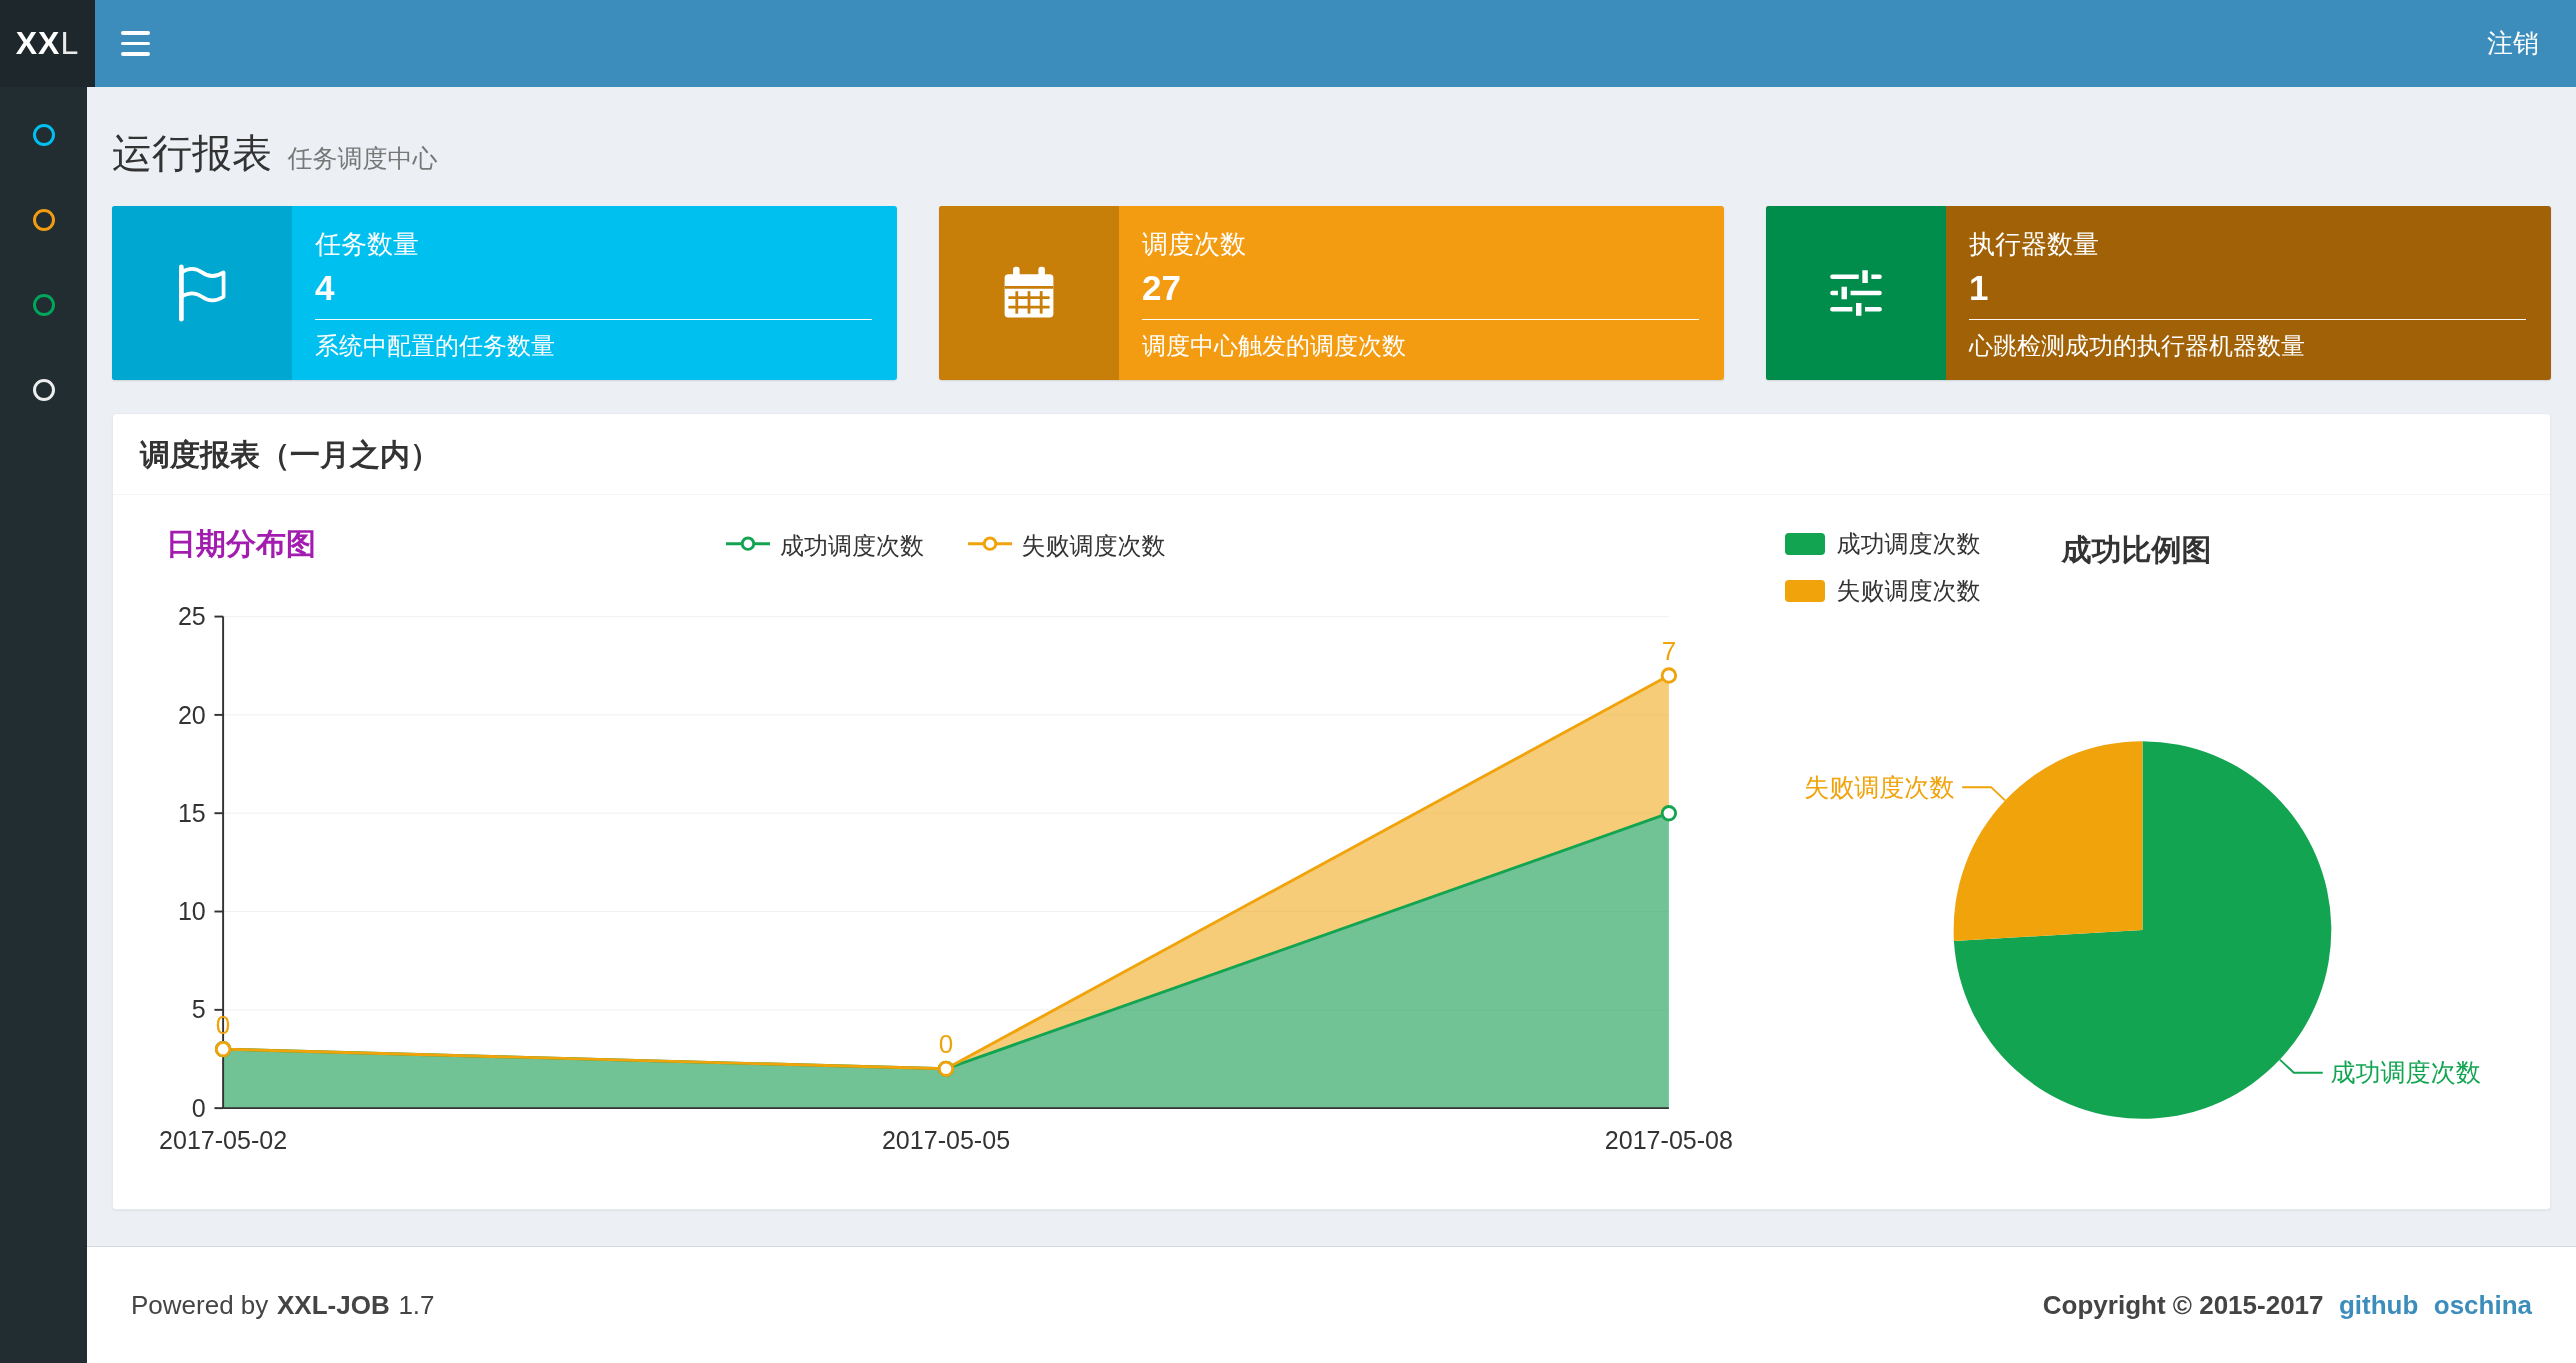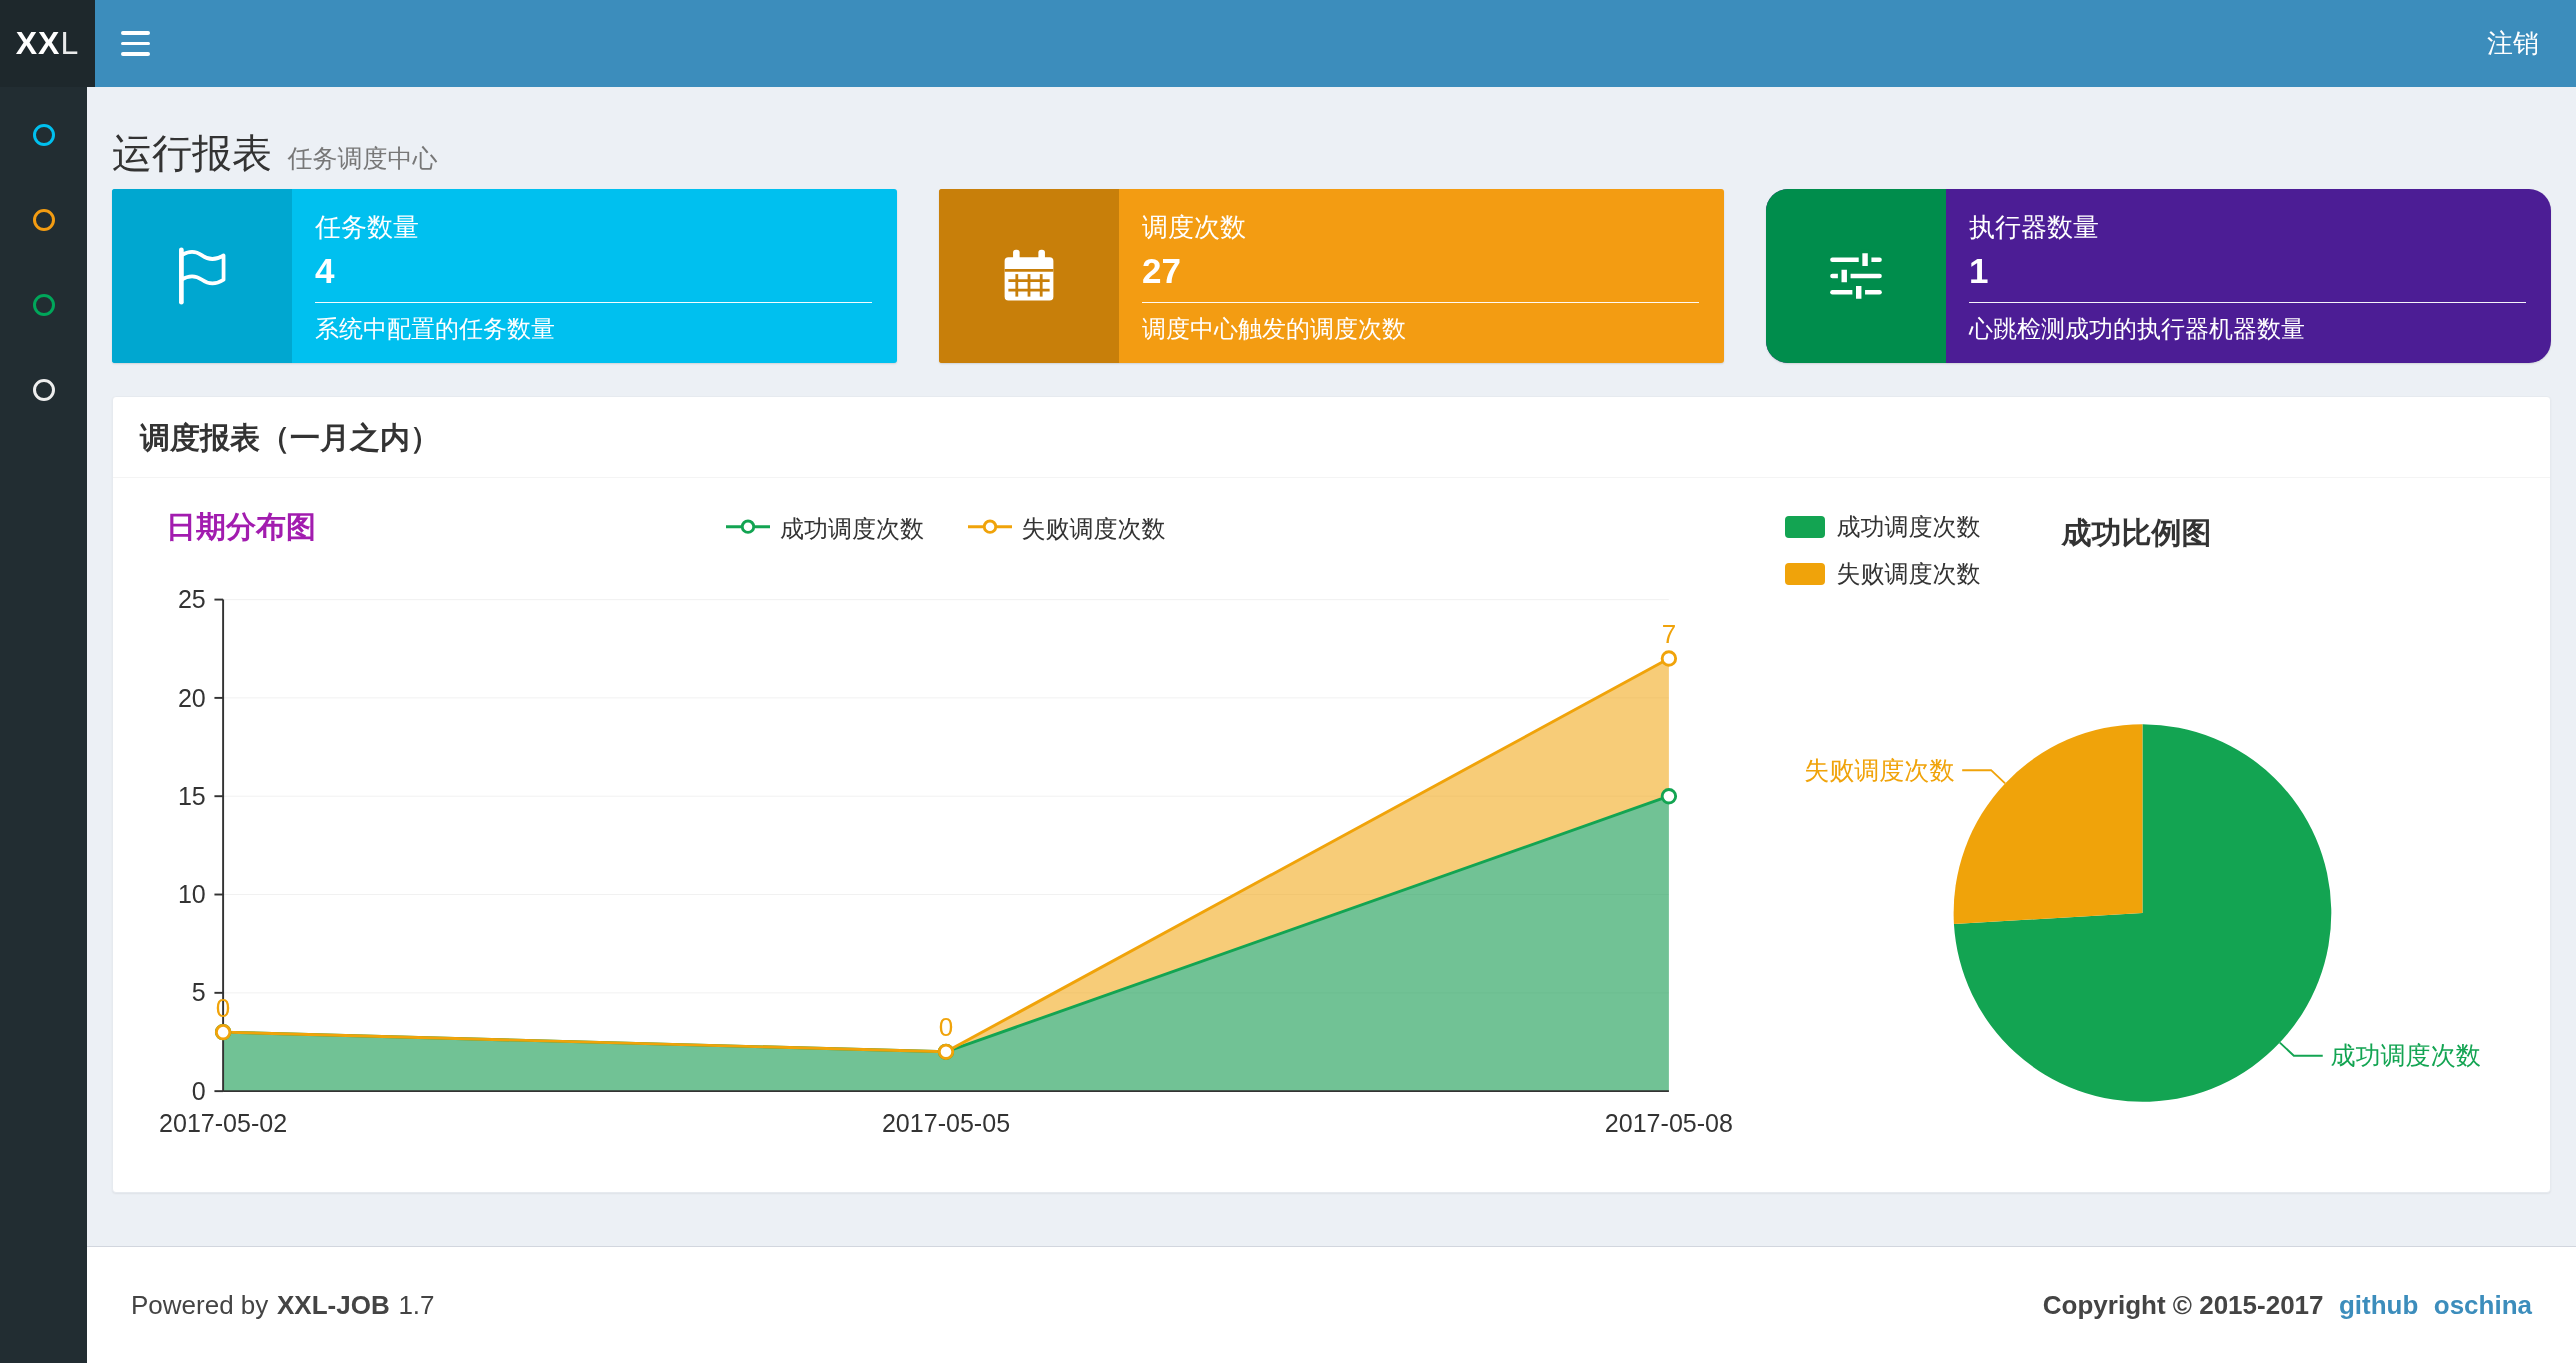--- a/index.html
+++ b/index.html
@@ -18,21 +18,21 @@
   .logo span { font-weight: normal; opacity: .9; }
   .hamburger { width: 81px; display: flex; flex-direction: column; align-items: center; justify-content: center; gap: 6.7px; cursor: pointer; }
   .hamburger i { display:block; width: 29px; height: 3.9px; background: #fff; border-radius: 1.9px; }
   .logout { margin-left: auto; color: #fff; font-size: 26px; display: flex; align-items: center; padding: 0 37px; cursor: pointer; text-decoration: none; }
   
   .sidebar { position: absolute; top: 87px; left: 0; bottom: 0; width: 87px; background: #222d32; padding-top: 5.8px; }
   .side-item { height: 85px; display: flex; align-items: center; justify-content: center; cursor: pointer; }
   .circle-ic { width: 22px; height: 22px; border: 3.9px solid currentColor; border-radius: 50%; }
   
   .main { position: absolute; left: 87px; top: 87px; right: 0; bottom: 94px; background: #ecf0f5; overflow: hidden; }
-  .content-header { padding: 39px 25px 8px 25px; }
+  .content-header { padding: 39px 25px 25px 25px; }
   .content-header h1 { font-size: 40px; font-weight: normal; color: #333; display: flex; align-items: baseline; }
   .content-header small { font-size: 25px; color: #777; margin-left: 15.4px; font-weight: normal; }
   
   .info-row { display: flex; gap: 42px; padding: 0 25px; }
   .info-box { flex: 1; height: 174px; display: flex; color: #fff; border-radius: 2.9px; overflow: hidden; box-shadow: 0 1px 1.9px rgba(0,0,0,.12); }
   .icon-area { width: 180px; display: flex; align-items: center; justify-content: center; flex-shrink: 0; }
   .info-text { flex: 1; padding: 21px 25px 17.4px 23px; display: flex; flex-direction: column; }
   .info-title { font-size: 26px; }
   .info-num { font-size: 35px; font-weight: bold; margin-top: 5.8px; }
   .info-divider { border-top: 1.9px solid rgba(255,255,255,.95); margin: 11.6px 0 9.6px; }
@@ -135,21 +135,21 @@
         </svg>
       </div>
       <div class="info-text">
         <div class="info-title">调度次数</div>
         <div class="info-num">27</div>
         <div class="info-divider"></div>
         <div class="info-desc">调度中心触发的调度次数</div>
       </div>
     </div>
 
-    <div class="info-box" style="background: #4c1d95; border-radius: 22px;">
+    <div class="info-box" style="background: #a16207;">
       <div class="icon-area" style="background: rgb(0, 141, 76); color: rgb(0, 141, 76);">
         <svg viewBox="0 0 64 64" width="58" height="58">
           <g stroke="#fff" stroke-width="5" stroke-linecap="round">
             <line x1="6" y1="14" x2="58" y2="14"></line>
             <line x1="6" y1="32" x2="58" y2="32"></line>
             <line x1="6" y1="50" x2="58" y2="50"></line>
           </g>
           <g fill="#fff" stroke="currentColor" stroke-width="4">
             <rect x="37" y="5" width="10" height="18" rx="2"></rect>
             <rect x="14" y="23" width="10" height="18" rx="2"></rect>

